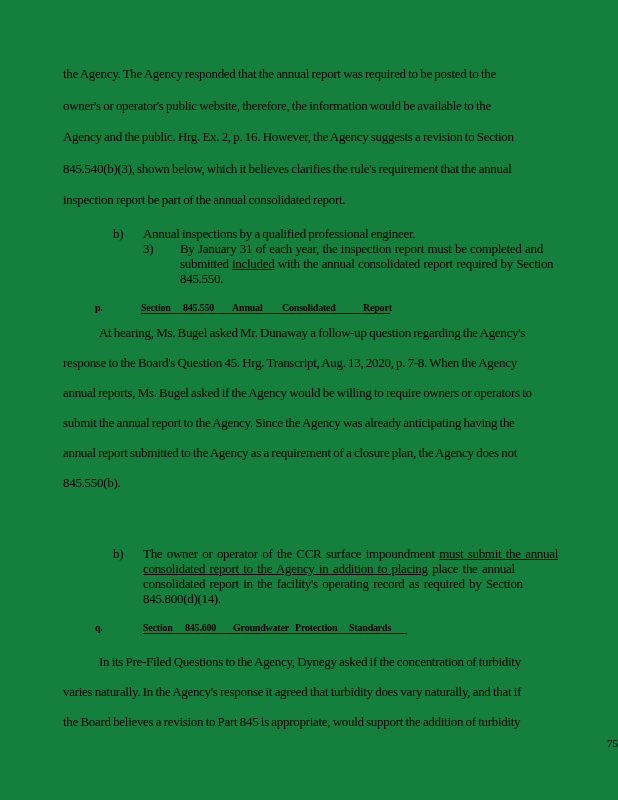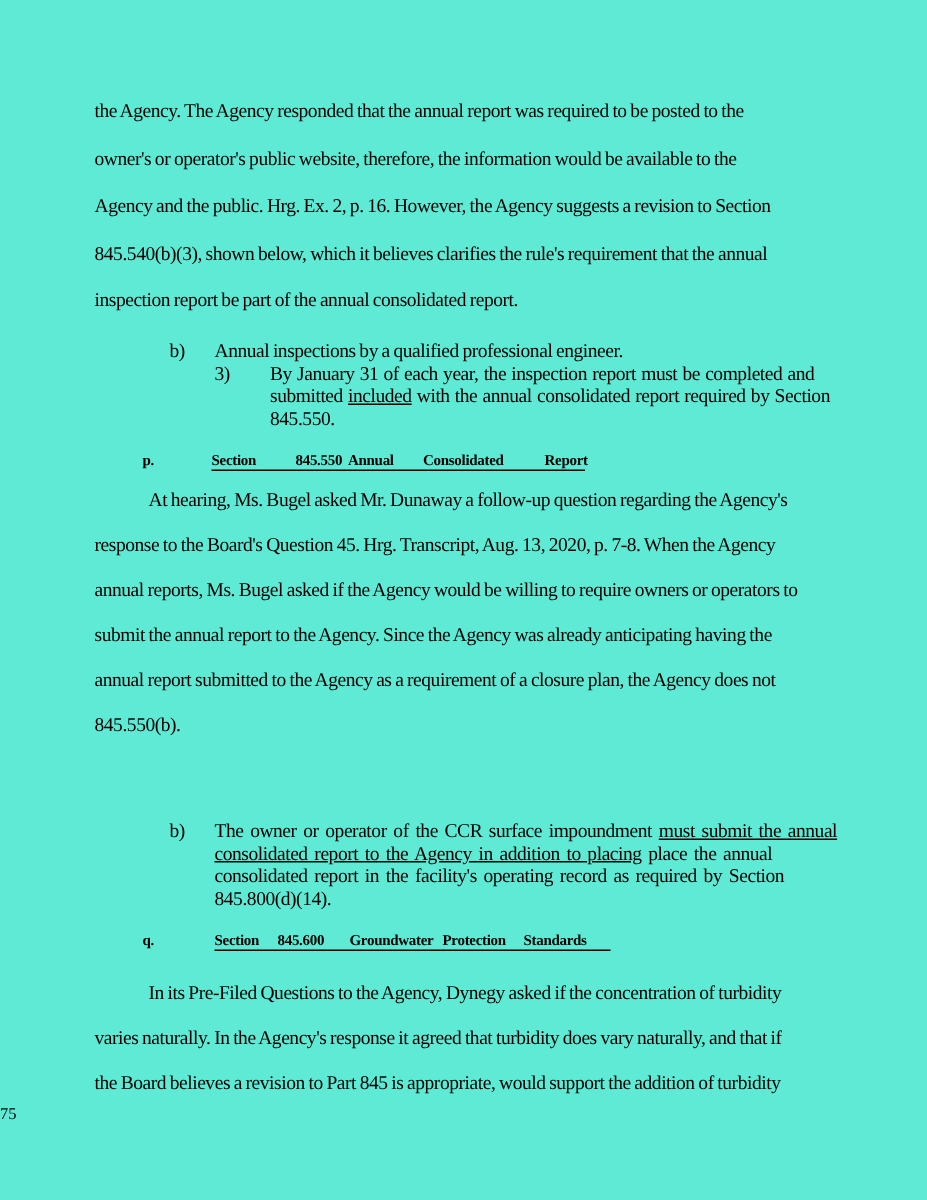--- a/index.html
+++ b/index.html
@@ -1,17 +1,17 @@
 <!DOCTYPE html>
 <html><head>
 <meta charset="utf-8">
 <style>
   html,body{margin:0;padding:0;background:#ffffff;}
   .page{
-    position:relative;width:618px;height:800px;background:#5eead4;
+    position:relative;width:618px;height:800px;background:#15803d;
     font-family:"Liberation Serif","DejaVu Serif",serif;color:#000;overflow:hidden;
   }
   .para{position:absolute;left:63px;width:502px;font-size:13px;letter-spacing:-0.3px;word-spacing:-0.5px;}
   .para .ln{white-space:nowrap;}
   .lh31 .ln{line-height:31.5px;height:31.5px;}
   .lh30 .ln{line-height:30px;height:30px;}
   .ind{padding-left:36px;}
   .item{position:absolute;font-size:13px;letter-spacing:-0.3px;word-spacing:-0.5px;}
   .item .marker{position:absolute;top:0;line-height:15px;}
   .item .ln{white-space:nowrap;line-height:15px;height:15px;}
@@ -24,30 +24,30 @@
   #item-b2 .marker{left:-30px;}
   #item-b2 .ln{word-spacing:1.5px;}
   .u{text-decoration:underline;}
   .heading{position:absolute;left:95px;width:330px;height:13px;
     font-size:10px;font-weight:bold;letter-spacing:-0.2px;}
   .heading span{position:absolute;top:0;white-space:nowrap;line-height:11px;}
   .heading .rule{position:absolute;top:10.5px;height:1.2px;background:#000;}
   #heading-p{top:302px;}
   #heading-q{top:622px;}
   .heading .marker{left:0;}
-  #heading-p .w0{left:46px;}  #heading-p .w1{left:88px;margin-left:14px;}  #heading-p .w2{left:137px;}
+  #heading-p .w0{left:46px;}  #heading-p .w1{left:88px;}  #heading-p .w2{left:137px;}
   #heading-p .w3{left:187px;} #heading-p .w4{left:268px;}
   #heading-p .rule{left:46px;width:249px;}
   #heading-q .w0{left:48px;}  #heading-q .w1{left:90px;}  #heading-q .w2{left:138px;}
   #heading-q .w3{left:200px;} #heading-q .w4{left:254px;}
   #heading-q .rule{left:48px;width:264px;}
   #para1{top:58px;}
   #para2{top:318px;}
   #para3{top:647px;}
-  .pagenum{position:absolute;top:737px;left:0;width:618px;text-align:left;font-size:11px;}
+  .pagenum{position:absolute;top:737px;left:0;width:618px;text-align:right;font-size:11px;}
 </style>
 </head>
 <body>
 
 <div class="page">
 
   <div class="para lh31" id="para1">
     <div class="ln">the Agency. The Agency responded that the annual report was required to be posted to the</div>
     <div class="ln">owner's or operator's public website, therefore, the information would be available to the</div>
     <div class="ln">Agency and the public. Hrg. Ex. 2, p. 16. However, the Agency suggests a revision to Section</div>

